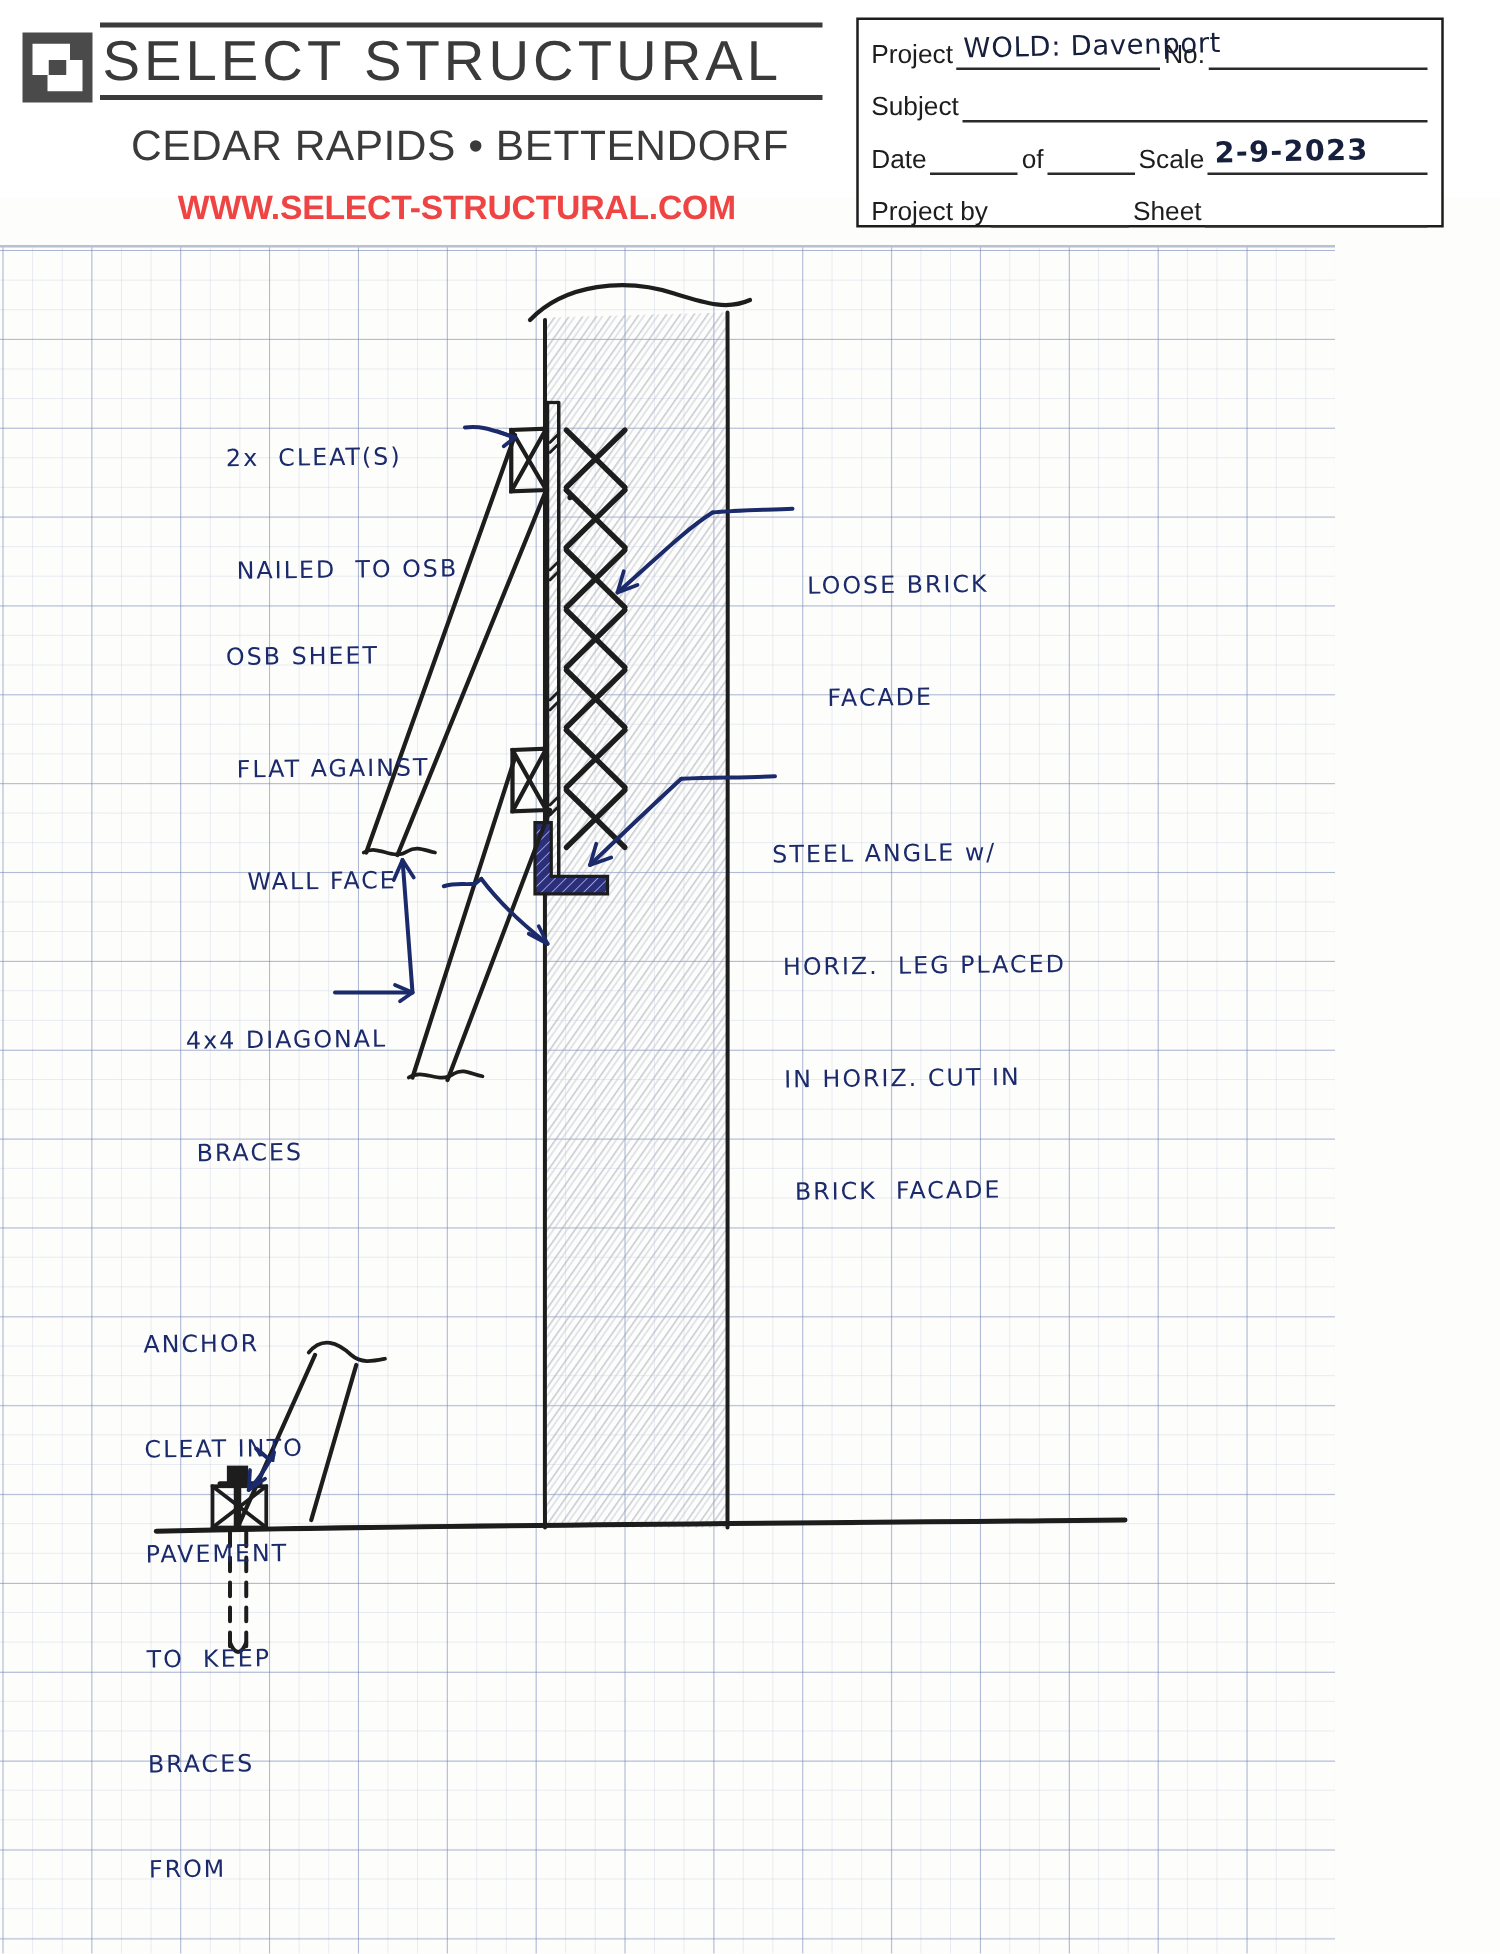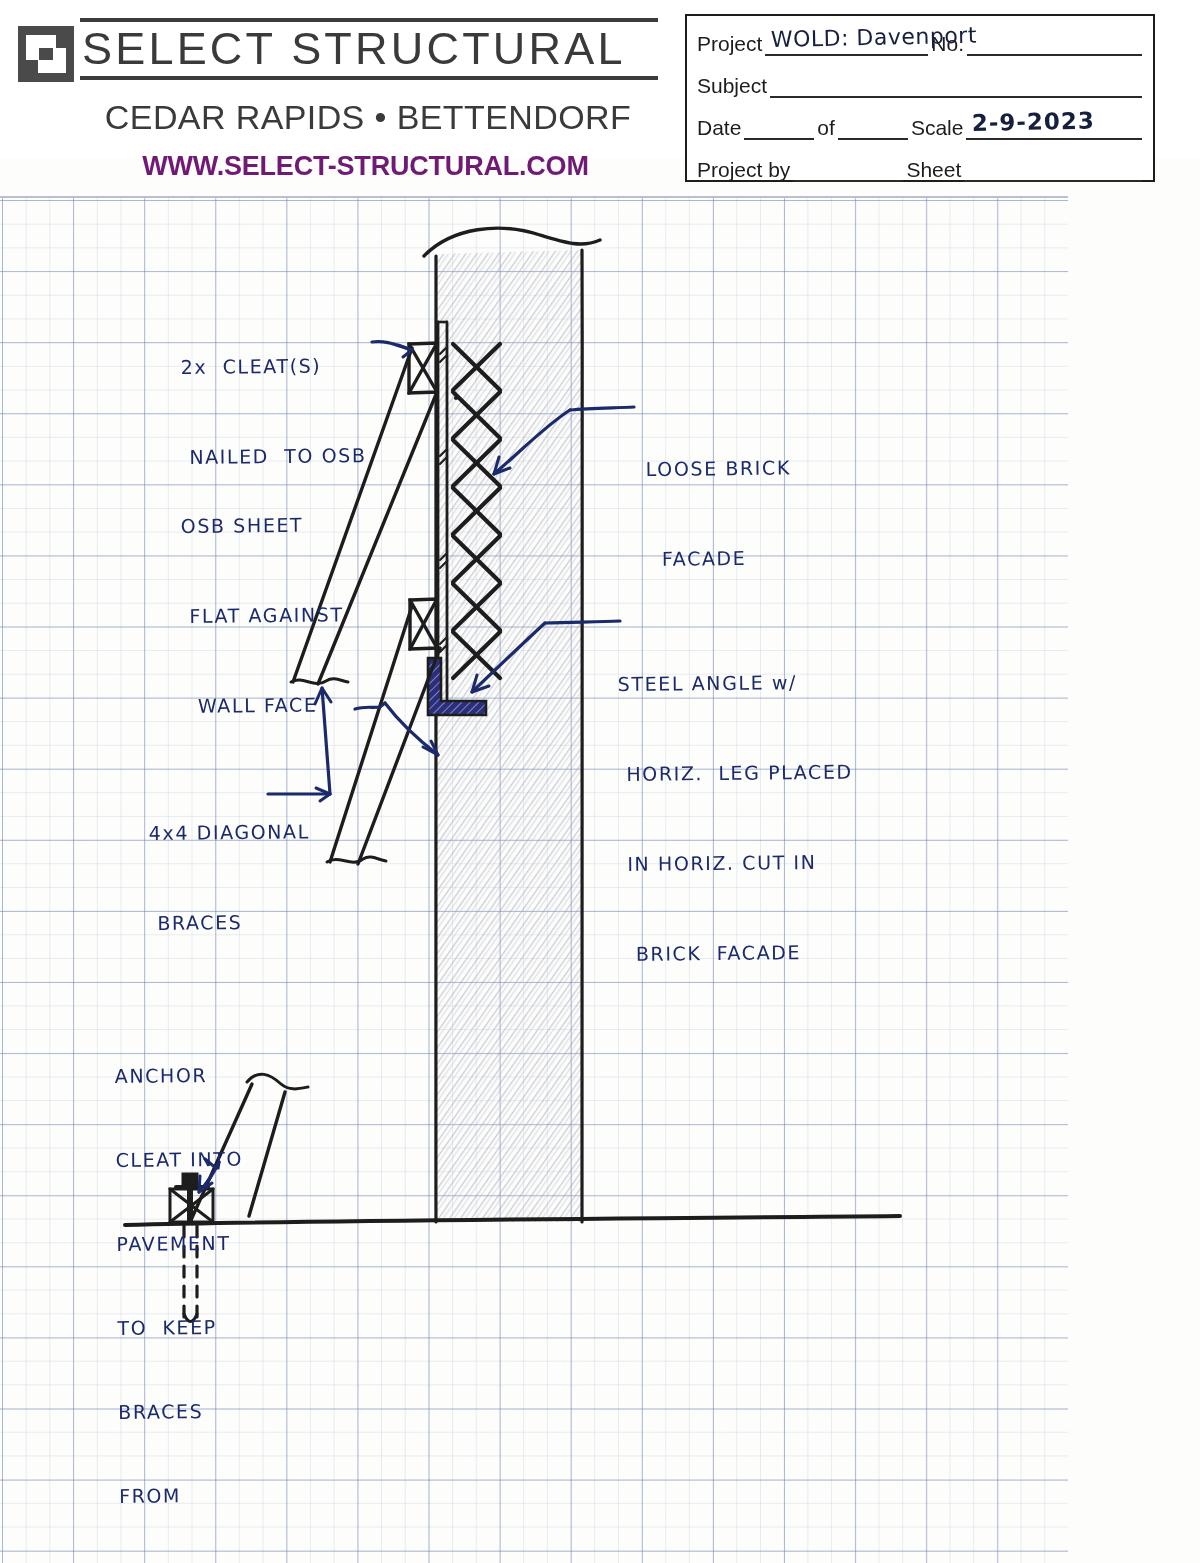--- a/index.html
+++ b/index.html
@@ -89,21 +89,21 @@
     letter-spacing: 0.4px;
     color: #3a3a3a;
     margin-top: 10px;
     padding-left: 60px;
   }
   #logo-url {
     text-align: center;
     font-size: 27px;
     font-weight: bold;
     letter-spacing: -0.2px;
-    color: #701a75;
+    color: #ef4444;
     margin-top: 14px;
     padding-left: 55px;
   }
 
   
   #titleblock {
     position: absolute;
     left: 685px; top: 14px;
     width: 470px; height: 168px;
     border: 2px solid #1d1d1d;

